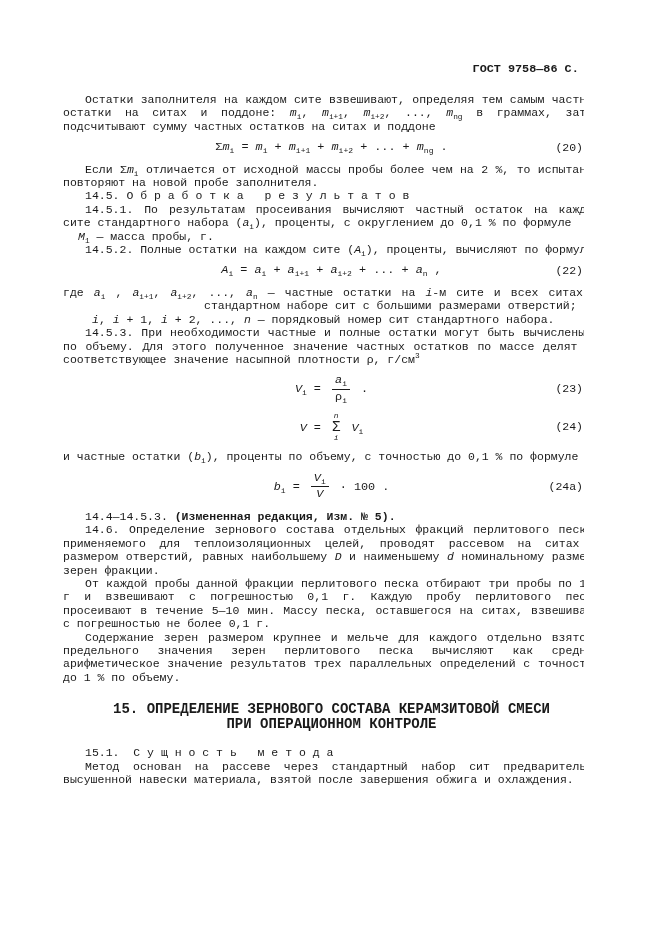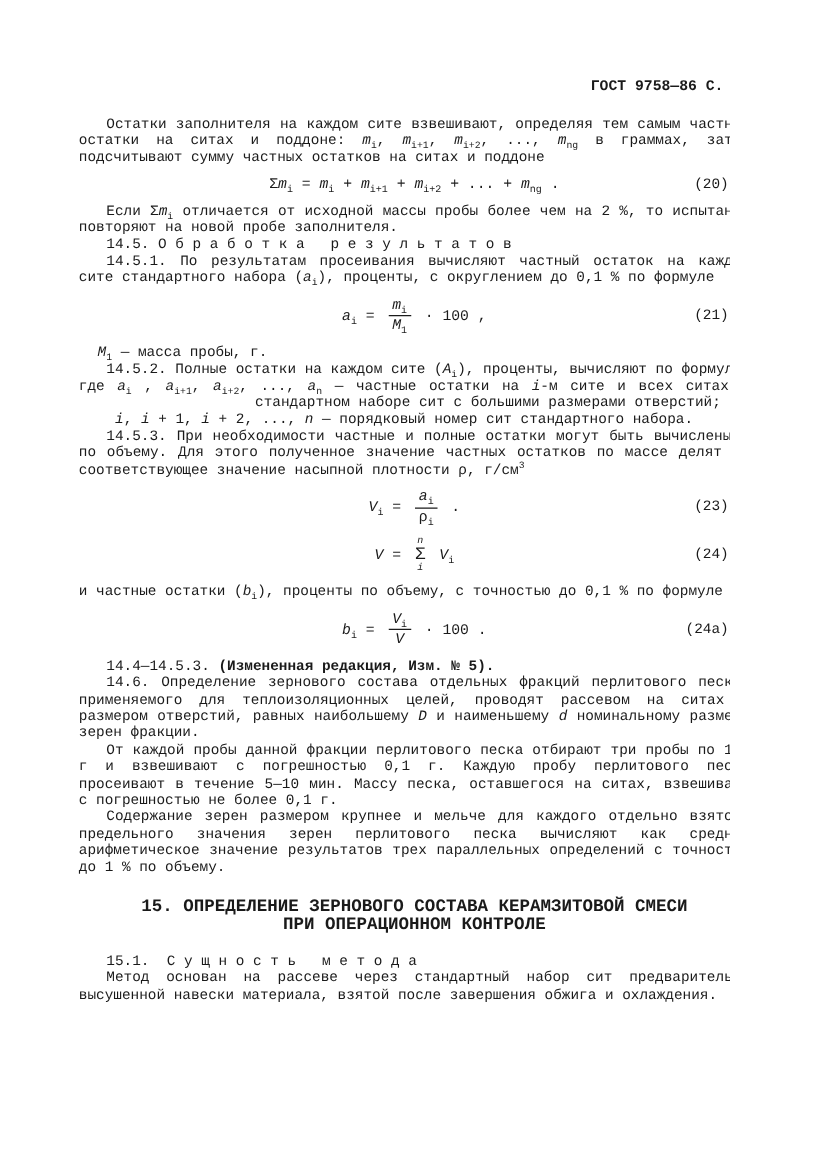--- a/index.html
+++ b/index.html
@@ -33,23 +33,23 @@
 
 <div class="page">
   <div class="content">
     <div class="hdr">ГОСТ 9758—86 С. 17</div>
     <div class="docbody">
         <div class="p indent">Остатки заполнителя на каждом сите взвешивают, определяя тем самым частные остатки на ситах и поддоне: <i>m</i><sub>i</sub>, <i>m</i><sub>i+1</sub>, <i>m</i><sub>i+2</sub>, ..., <i>m</i><sub>ng</sub> в граммах, затем подсчитывают сумму частных остатков на ситах и поддоне</div>
         <div class="formula"><span class="fbody">Σ<i>m</i><sub>i</sub> = <i>m</i><sub>i</sub> + <i>m</i><sub>i+1</sub> + <i>m</i><sub>i+2</sub> + ... + <i>m</i><sub>ng</sub> .</span><span class="fnum">(20)</span></div>
         <div class="p indent">Если Σ<i>m</i><sub>i</sub> отличается от исходной массы пробы более чем на 2 %, то испытание повторяют на новой пробе заполнителя.</div>
         <div class="p indent ls">14.5. О б р а б о т к а   р е з у л ь т а т о в</div>
         <div class="p indent">14.5.1. По результатам просеивания вычисляют частный остаток на каждом сите стандартного набора (<i>a</i><sub>i</sub>), проценты, с округлением до 0,1 % по формуле</div>
-        <div class="formula"><span class="fbody"><i>a</i><sub>i</sub> = <span class="frac"><span class="fn"><i>m</i><sub>i</sub></span><span class="fd"><i>M</i><sub>1</sub></span></span> · 100 ,</span><span class="fnum">(21)</span></div>
         <div class="p pad15"><i>M</i><sub>1</sub> — масса пробы, г.</div>
         <div class="p indent">14.5.2. Полные остатки на каждом сите (<i>A</i><sub>i</sub>), проценты, вычисляют по формуле</div>
+        <div class="formula"><span class="fbody"><i>A</i><sub>i</sub> = <i>a</i><sub>i</sub> + <i>a</i><sub>i+1</sub> + <i>a</i><sub>i+2</sub> + ... + <i>a</i><sub>n</sub> ,</span><span class="fnum">(22)</span></div>
         <div class="p hang141">где <i>a</i><sub>i</sub> , <i>a</i><sub>i+1</sub>, <i>a</i><sub>i+2</sub>, ..., <i>a</i><sub>n</sub>  —  частные остатки на <i>i</i>-м сите и всех ситах в стандартном наборе сит с большими размерами отверстий;</div>
         <div class="p pad29"><i>i</i>, <i>i</i> + 1, <i>i</i> + 2, ..., <i>n</i> — порядковый номер сит стандартного набора.</div>
         <div class="p indent">14.5.3. При необходимости частные и полные остатки могут быть вычислены и по объему. Для этого полученное значение частных остатков по массе делят на соответствующее значение насыпной плотности ρ, г/см<sup>3</sup></div>
         <div class="formula"><span class="fbody"><i>V</i><sub>i</sub> = <span class="frac"><span class="fn"><i>a</i><sub>i</sub></span><span class="fd">ρ<sub>i</sub></span></span> .</span><span class="fnum">(23)</span></div>
         <div class="formula"><span class="fbody"><i>V</i> = <span class="fsum">
               <span class="st">n</span>
               <span class="ss">Σ</span>
               <span class="sb">i</span>
             </span> <i>V</i><sub>i</sub></span><span class="fnum">(24)</span></div>
         <div class="p ">и частные остатки (<i>b</i><sub>i</sub>), проценты по объему, с точностью до 0,1 % по формуле</div>

